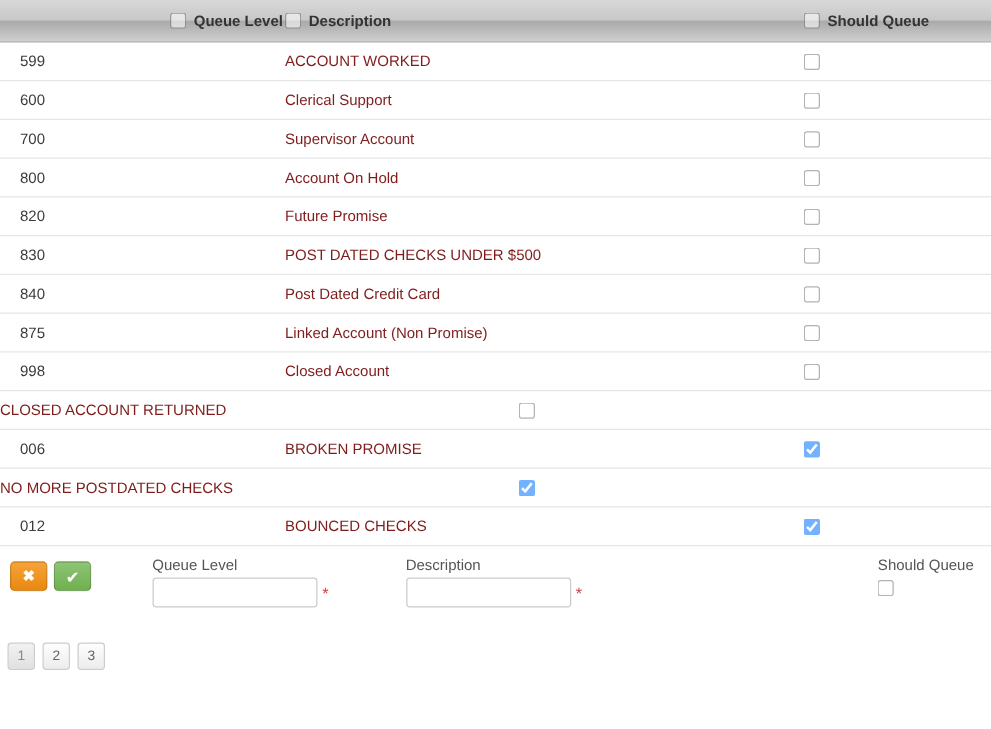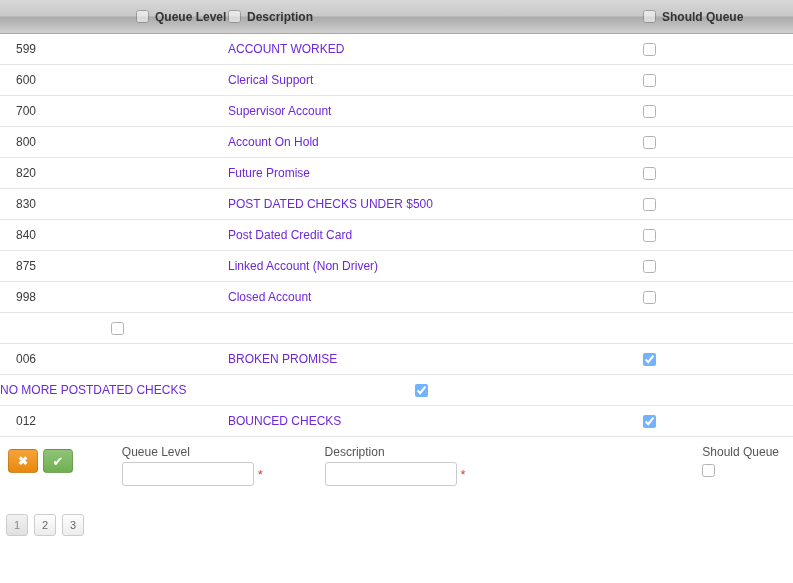--- a/index.html
+++ b/index.html
@@ -23,21 +23,21 @@
     .col-should { width: 213px; padding-left: 111px; display: flex; align-items: center; }
     .header-row .hlabel { font-weight: bold; color: #333; font-size: 12px; }
     .header-row input[type=checkbox] { margin-right: 6px; opacity: 0.55; }
     .data-row {
       display: flex;
       border-bottom: 1px solid #e6e6e6;
       height: 31px;
       align-items: center;
     }
     .data-row .col-queue { color: #3b3b3b; padding-left: 16px; }
-    .data-row .col-desc { color: #6d28d9; }
+    .data-row .col-desc { color: #7f1d1d; }
     .data-row .col-should input[type=checkbox] { opacity: 0.55; }
     .form-row {
       display: flex;
       padding-top: 8px;
       padding-bottom: 10px;
     }
     .form-row .col-queue, .form-row .col-desc, .form-row .col-should {
       flex-direction: column; align-items: flex-start;
     }
     .form-row .flabel { color: #555; font-size: 12px; margin-bottom: 3px; }
@@ -167,38 +167,41 @@
         </div>
         <div class="col-should">
           <input type="checkbox" style="">
         </div>
       </div>
       <div class="data-row">
         <div class="col-queue">
           <span>875</span>
         </div>
         <div class="col-desc">
-          <span>Linked Account (Non Driver)</span>
+          <span>Linked Account (Non Promise)</span>
         </div>
         <div class="col-should">
           <input type="checkbox" style="">
         </div>
       </div>
       <div class="data-row">
         <div class="col-queue">
           <span>998</span>
         </div>
         <div class="col-desc">
           <span>Closed Account</span>
         </div>
         <div class="col-should">
           <input type="checkbox" style="">
         </div>
       </div>
       <div class="data-row">
+        <div class="col-desc">
+          <span>CLOSED ACCOUNT RETURNED</span>
+        </div>
         <div class="col-should">
           <input type="checkbox" style="">
         </div>
       </div>
       <div class="data-row">
         <div class="col-queue">
           <span>006</span>
         </div>
         <div class="col-desc">
           <span>BROKEN PROMISE</span>

